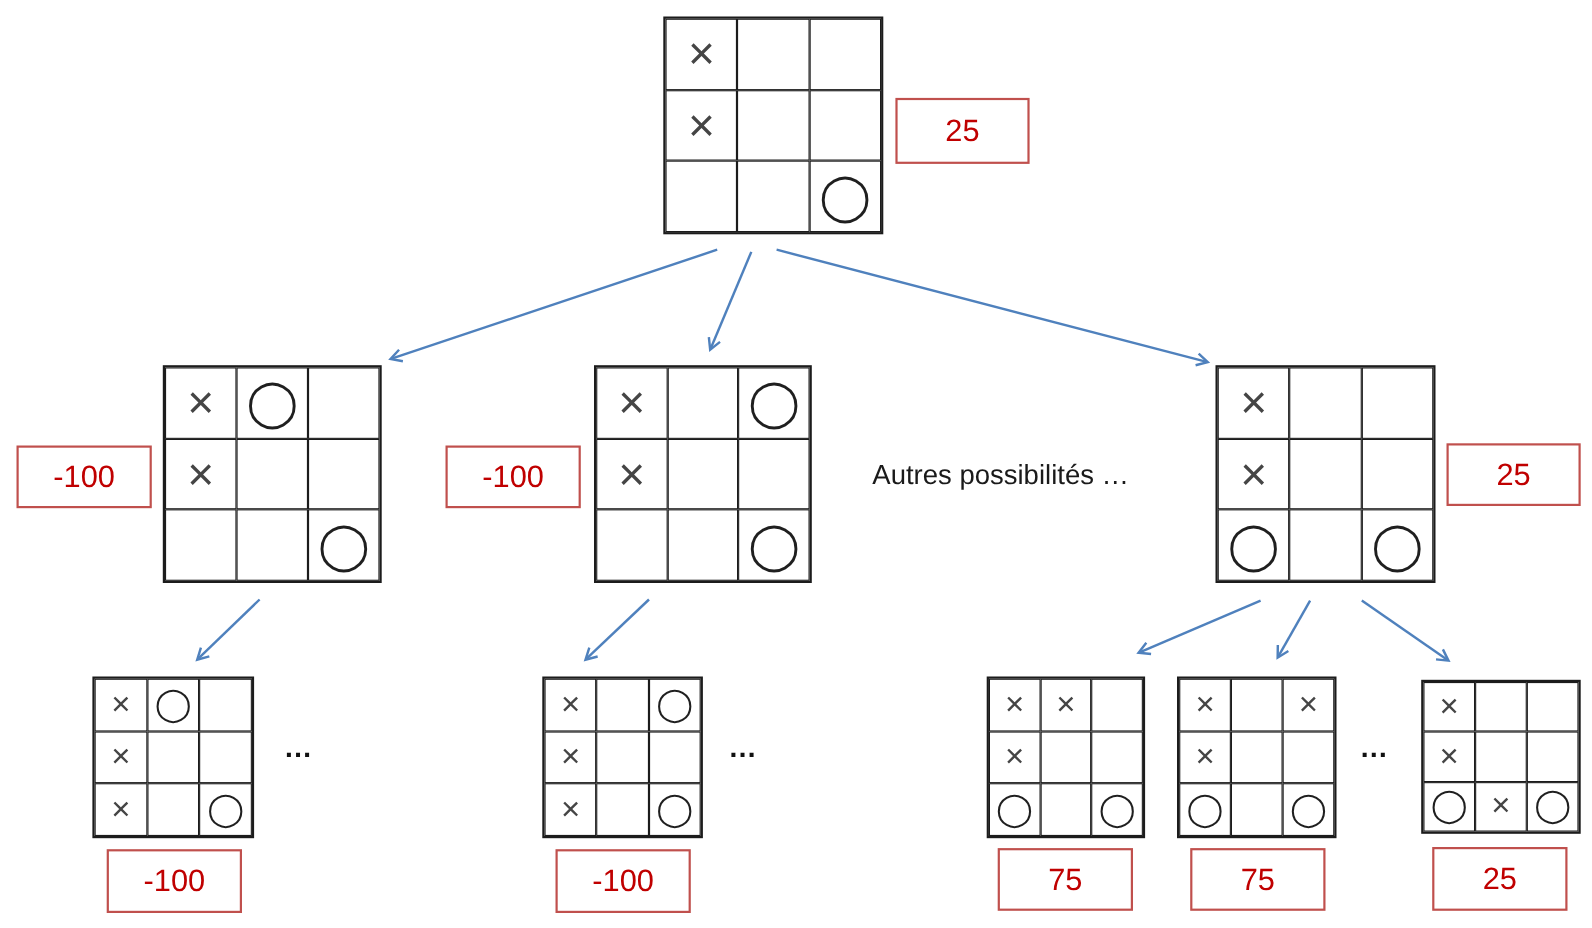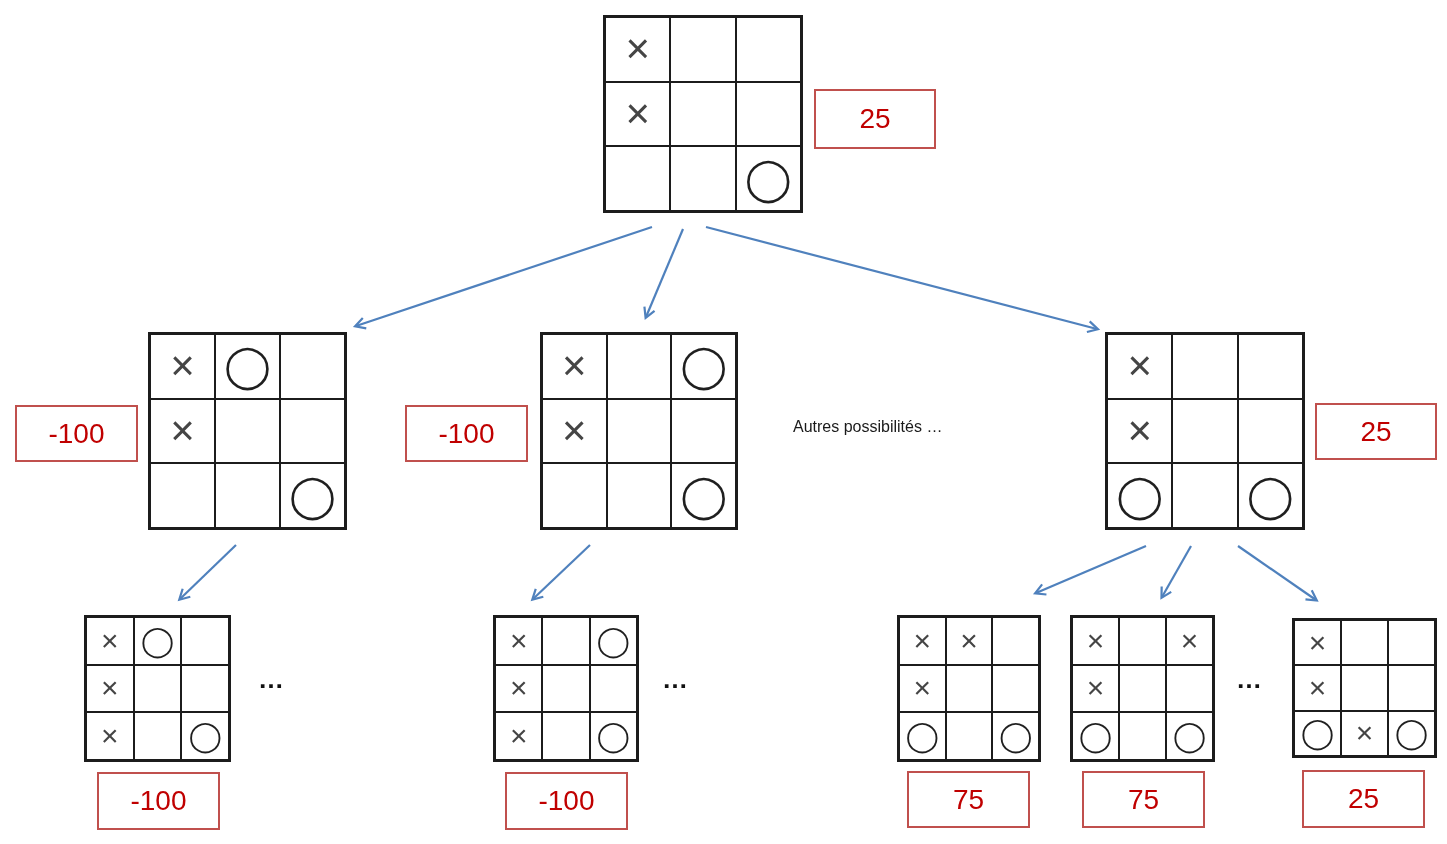--- a/index.html
+++ b/index.html
@@ -21,21 +21,21 @@
   .board.big  .cell{font-size:42px;}
   .board.small .cell{font-size:30px;}
   .cell.mark-x{color:#454545;}
   .cell.mark-o{color:#1f1f1f;}
   .valuebox{
     position:absolute;border:2px solid #c0504d;background:#fff;color:#c00000;
     display:flex;align-items:center;justify-content:center;
     font-size:28px;box-sizing:border-box;
   }
   .others-label{
-    position:absolute;font-size:16px;color:#1a1a1a;white-space:nowrap;
+    position:absolute;font-size:25px;color:#1a1a1a;white-space:nowrap;
   }
   .ellipsis{
     position:absolute;font-size:26px;color:#111;font-weight:bold;
     letter-spacing:2px;line-height:1;
   }
 </style>
 </head>
 <body>
 
 <div class="canvas">

